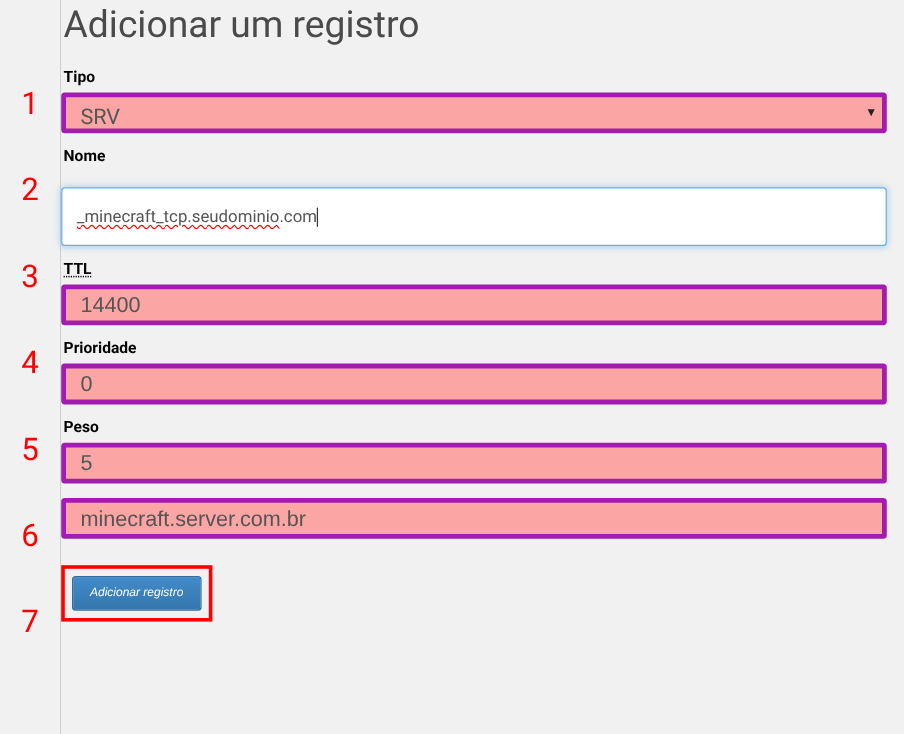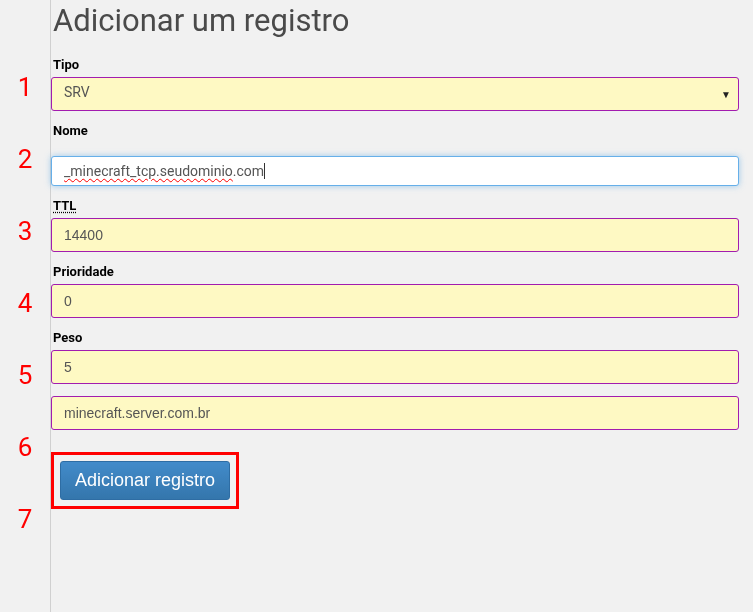--- a/index.html
+++ b/index.html
@@ -70,24 +70,24 @@
       padding-left: 2px;
     }
     .form-label.dotted {
       text-decoration: underline dotted;
       text-underline-offset: 2px;
     }
     .form-input, .form-select {
       width: 100%;
       height: 34px;
       padding: 6px 12px;
-      font-size: 14px;
+      font-size: 18px;
       color: #555;
-      background: #fef9c3;
-      border: 1px solid #a21caf;
+      background: #fca5a5;
+      border: 4px solid #a21caf;
       border-radius: 3px;
       outline: none;
     }
     .form-select {
       appearance: none;
       -webkit-appearance: none;
       position: relative;
     }
     .select-wrap {
       position: relative;
@@ -110,37 +110,38 @@
       display: inline-block;
       width: 1px;
       height: 16px;
       background: #333;
       vertical-align: middle;
       margin-left: 0px;
     }
     .btn {
       display: inline-block;
       padding: 8px 14px;
-      font-size: 18px;
+      font-size: 10px;
       background: #337ab7;
       background: linear-gradient(#428bca, #3476ac);
       color: #fff;
       border: 1px solid #2e6da4;
       border-radius: 3px;
       cursor: pointer;
+      font-style: italic;
     }
     .btn-highlight {
       border: 3px solid #ff0000;
       padding: 6px;
       display: inline-block;
       margin-top: 10px;
     }
     .input-display {
       width: 100%;
-      height: 30px;
+      height: 49px;
       padding: 6px 12px;
       font-size: 14px;
       color: #555;
       background: #fff;
       border: 1px solid #ccc;
       border-radius: 3px;
       display: flex;
       align-items: center;
       margin-top: 18px;
     }

